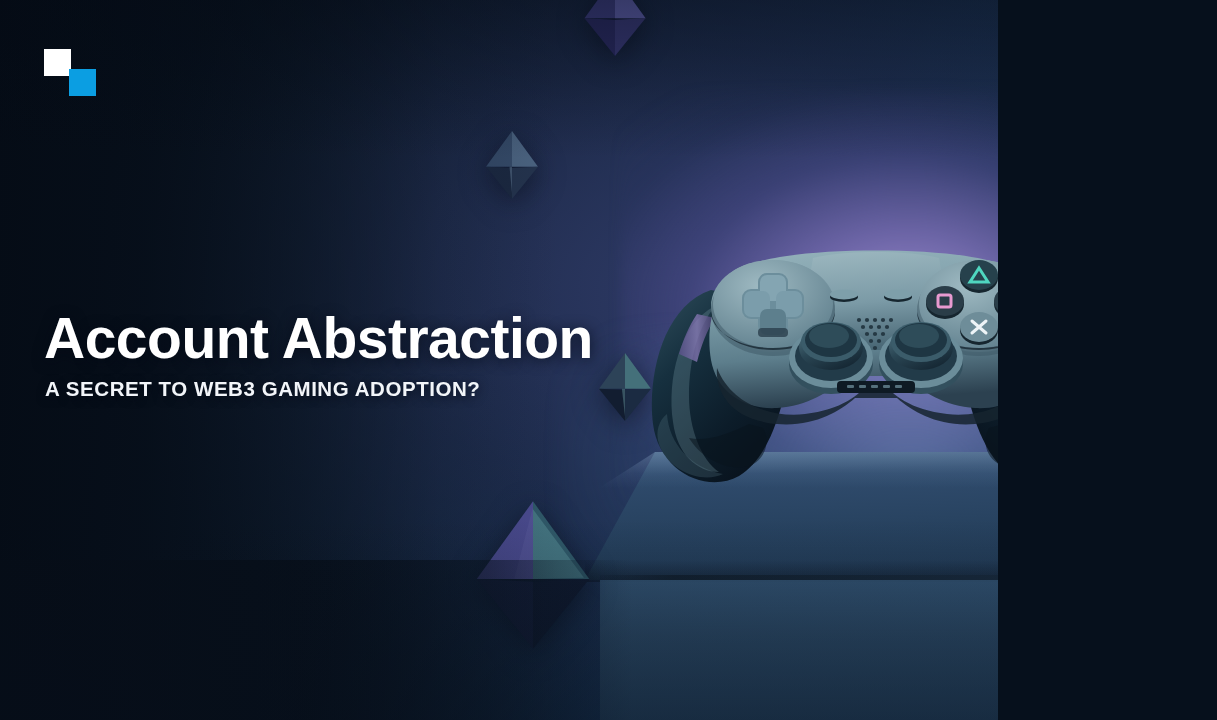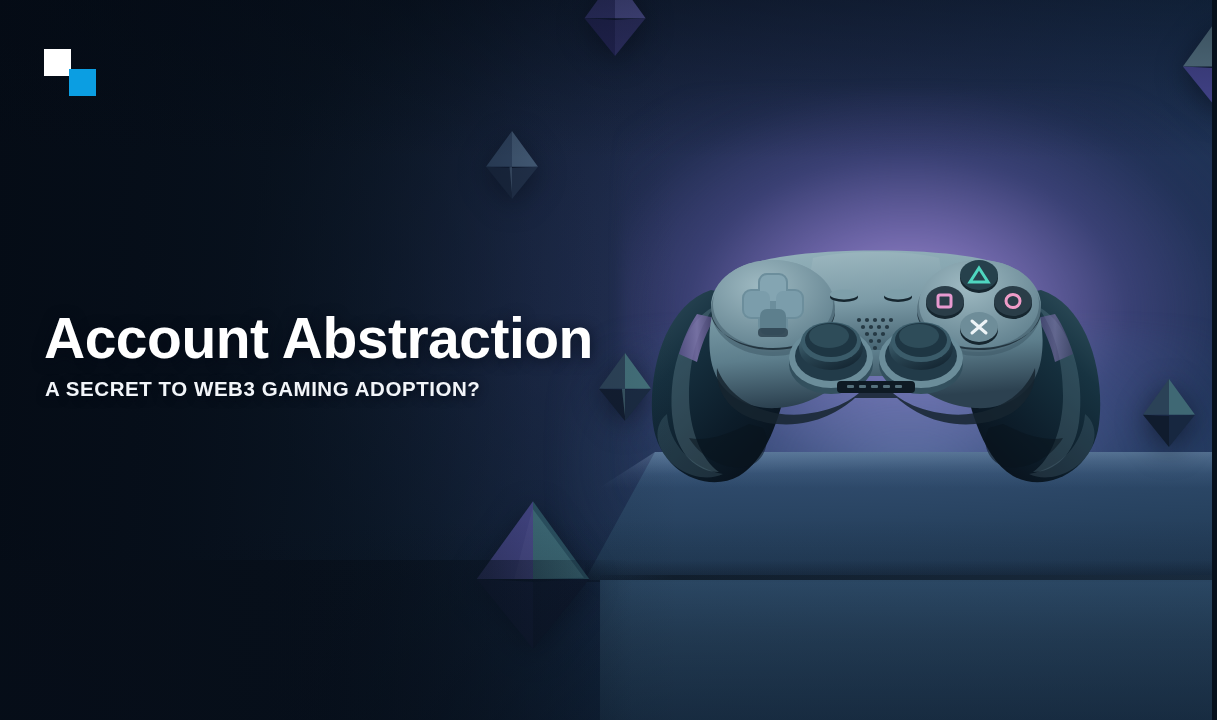--- a/index.html
+++ b/index.html
@@ -3,21 +3,21 @@
 <meta charset="utf-8">
 <title>Account Abstraction Banner</title>
 <style>
   html, body {
     margin: 0;
     padding: 0;
     background: #06101c;
   }
   #stage {
     position: relative;
-    width: 1212px;
+    width: 998px;
     height: 720px;
     overflow: hidden;
     font-family: "Liberation Sans", sans-serif;
     background: #be185d;
   }
 
   
   .bg-base {
     position: absolute;
     inset: 0;

